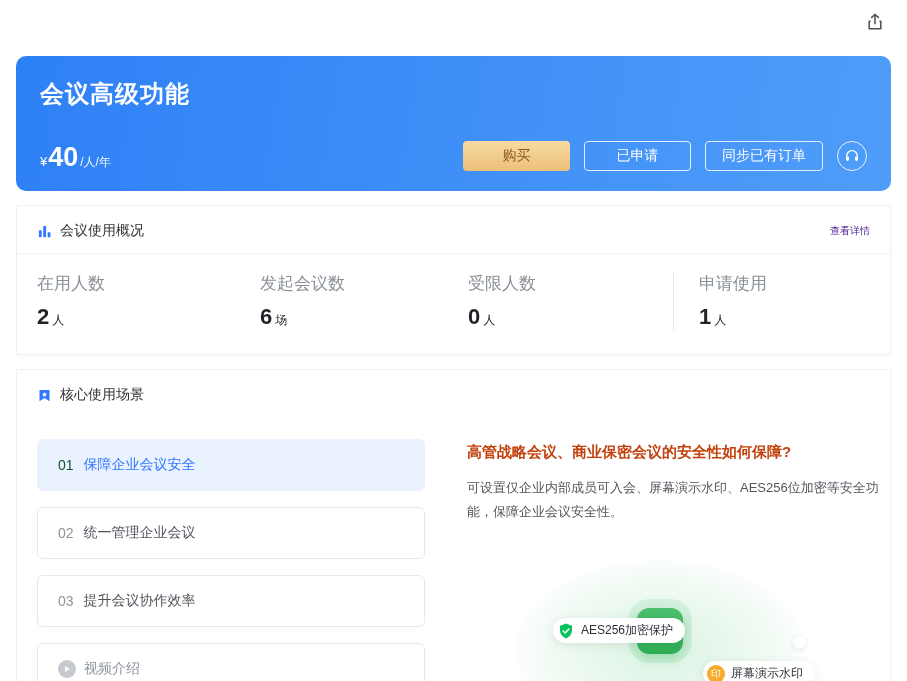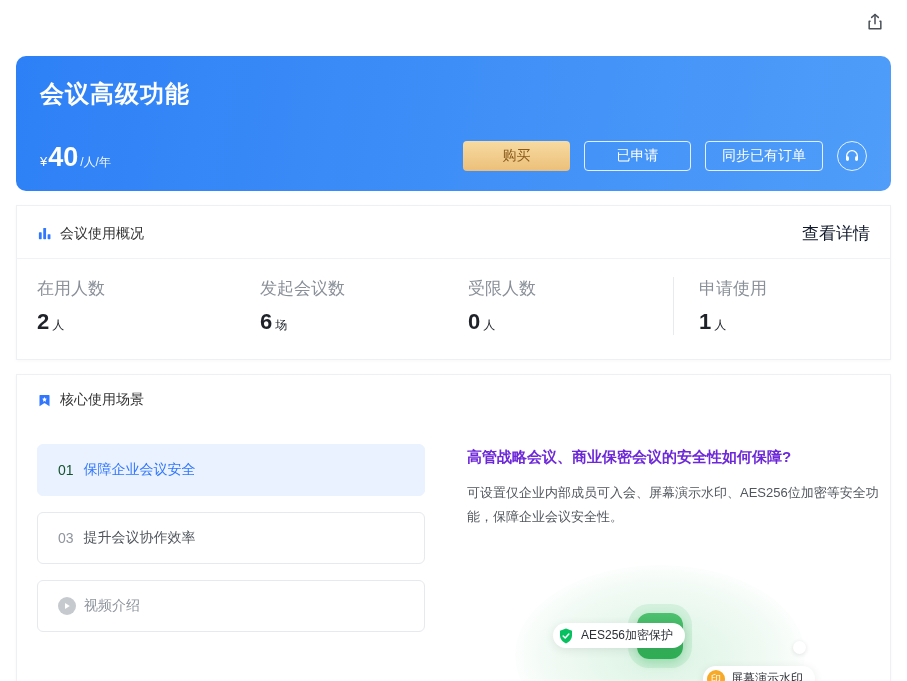--- a/index.html
+++ b/index.html
@@ -48,21 +48,21 @@
   .card {
     margin: 14px 16px 0; background: #fff;
     border: 1px solid #eef0f4; border-radius: 0;
     box-shadow: 0 1px 4px rgba(31,35,41,.03);
   }
   .card-header {
     display: flex; align-items: center; gap: 8px;
     padding: 16px 20px 13px; font-size: 14px; color: #333;
   }
   .overview .card-header { border-bottom: 1px solid #f0f2f5; }
-  .detail-link { margin-left: auto; color: #0f172a; font-size: 17px; text-decoration: none; cursor: pointer; }
+  .detail-link { margin-left: auto; color: #4c1d95; font-size: 10px; text-decoration: none; cursor: pointer; }
 
   .stats { display: flex; align-items: flex-start; padding: 18px 20px 24px; }
   .stat-1 { width: 223px; }
   .stat-2 { width: 208px; }
   .stat-3 { width: 205px; }
   .stat-4 { padding-left: 25px; flex: 1; }
   .stat-label { font-size: 17px; color: #8a9099; margin-bottom: 11px; }
   .stat-value { font-size: 22px; font-weight: 700; color: #1f2329; line-height: 1; }
   .stat-unit { font-size: 12px; font-weight: 400; margin-left: 3px; }
   .vdivider { width: 1px; background: #e8eaee; height: 58px; margin-top: 0; }
@@ -79,21 +79,21 @@
   .scenario-item .num { color: #8f959e; }
   .scenario-item.active { background: #e9f2fe; border-color: #e9f2fe; color: #3076ff; }
   .scenario-item.active .num { color: #14532d; }
   .play-circle {
     width: 18px; height: 18px; border-radius: 50%; background: #c6cace;
     display: flex; align-items: center; justify-content: center; flex: none;
   }
   .video-item { color: #8f959e; gap: 8px; }
 
   .scenario-detail { flex: 1; padding-top: 4px; }
-  .detail-title { margin: 0 0 14px; font-size: 15px; font-weight: 700; color: #6d28d9; }
+  .detail-title { margin: 0 0 14px; font-size: 15px; font-weight: 700; color: #c2410c; }
   .detail-desc { margin: 0; width: 424px; font-size: 13px; color: #51565d; line-height: 1.85; }
 
   .illustration { position: relative; width: 340px; height: 180px; margin: 28px 0 0 40px; }
   .blob {
     position: absolute; left: 8px; top: 8px; width: 290px; height: 180px; border-radius: 50%;
     background: radial-gradient(ellipse at center, rgba(87,199,123,.22) 0%, rgba(87,199,123,.08) 55%, rgba(87,199,123,0) 75%);
   }
   .camera-box {
     position: absolute; left: 130px; top: 56px; width: 46px; height: 46px; border-radius: 12px;
     background: linear-gradient(180deg, #4ec06f 0%, #2eae54 100%);
@@ -205,20 +205,24 @@
       <span class="card-title">核心使用场景</span>
     </div>
 
     <div class="scenario-body">
       <div class="scenario-list">
         <div class="scenario-item active">
           <span class="num">01</span>
           <span>保障企业会议安全</span>
         </div>
         <div class="scenario-item">
+          <span class="num">02</span>
+          <span>统一管理企业会议</span>
+        </div>
+        <div class="scenario-item">
           <span class="num">03</span>
           <span>提升会议协作效率</span>
         </div>
         <div class="scenario-item video-item">
           <span class="play-circle">
             <svg width="8" height="8" viewBox="0 0 10 10">
                 <path d="M2.5 1.2l6 3.8-6 3.8z" fill="#fff"></path>
               </svg>
           </span>
           <span>视频介绍</span>

